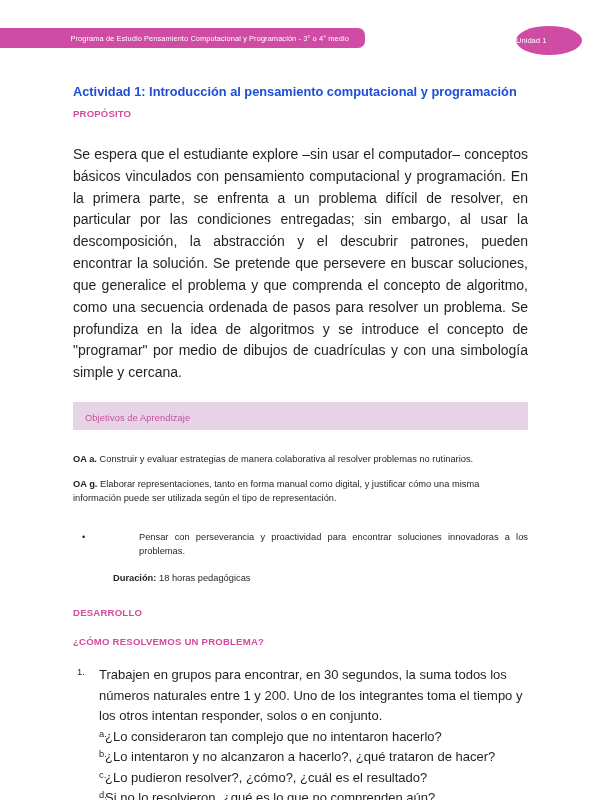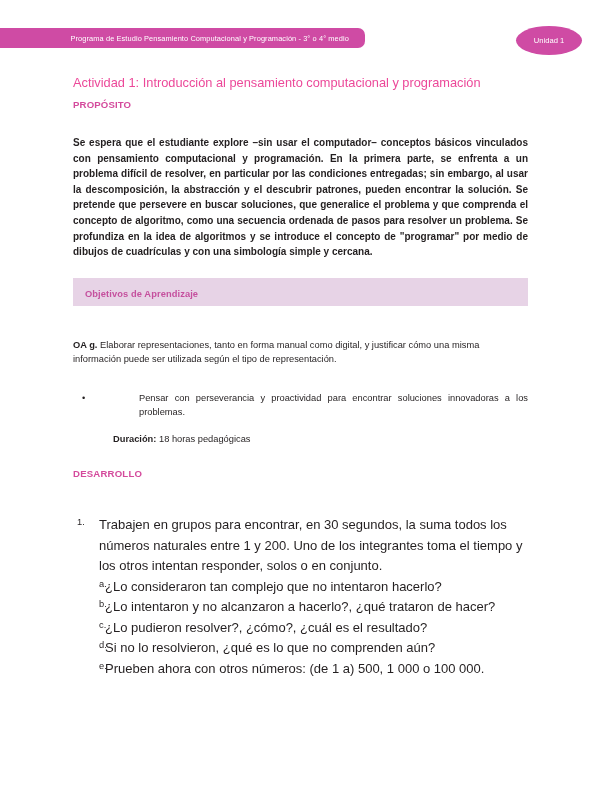--- a/index.html
+++ b/index.html
@@ -56,72 +56,70 @@
   .unit-badge {
     position: absolute;
     right: 18px;
     top: -2px;
     width: 66px;
     height: 29px;
     background: #cf4ba4;
     border-radius: 50%;
     display: flex;
     align-items: center;
-    justify-content: center;
   }
   .unit-badge-text {
     color: #ffffff;
     font-size: 7.6px;
     white-space: nowrap;
   }
 
   
   .content {
     position: absolute;
     left: 73px;
     top: 68px;
     width: 455px;
   }
 
   .activity-title {
-    color: #ec4899;
+    color: #1d4ed8;
     font-size: 12.8px;
-    font-weight: normal;
+    font-weight: bold;
     line-height: 1.25;
-    margin: 7px 0 8px 0;
+    margin: 16px 0 8px 0;
   }
 
   .section-label {
     color: #d44a9c;
     font-size: 9.6px;
     font-weight: bold;
     letter-spacing: 0.15px;
     margin: 0 0 25px 0;
   }
 
   .body-par {
-    font-size: 10px;
+    font-size: 14px;
     line-height: 1.56;
     text-align: justify;
     margin: 0;
     color: #231f20;
-    font-weight: bold;
   }
 
   .band {
     background: #e7d3e6;
     width: 455px;
     box-sizing: border-box;
     padding: 5px 12px 5px 12px;
     margin: 0;
   }
   .band-text {
     color: #c5509e;
     font-size: 9.3px;
-    font-weight: bold;
+    font-weight: normal;
     letter-spacing: 0.1px;
     text-align: center;
   }
 
   .oa-par {
     font-size: 9.3px;
     line-height: 1.56;
     margin: 0;
     color: #231f20;
     text-align: left;
@@ -260,20 +258,23 @@
 
     <div class="band">
       <span class="band-text">Objetivos de Aprendizaje</span>
     </div>
 
     <div class="spacer-12"></div>
 
 
     <div class="spacer-10"></div>
 
+    <p class="oa-par">
+      <b>OA a.</b><span> Construir y evaluar estrategias de manera colaborativa al resolver problemas no rutinarios.</span>
+    </p>
 
     <div class="spacer-10"></div>
 
     <p class="oa-par">
       <b>OA g.</b><span> Elaborar representaciones, tanto en forma manual como digital, y justificar cómo una misma información puede ser utilizada según el tipo de representación.</span>
     </p>
 
     <div class="spacer-12"></div>
 
 
@@ -289,20 +290,21 @@
     <p class="duration">
       <b>Duración:</b><span> 18 horas pedagógicas</span>
     </p>
 
     <div class="spacer-22"></div>
 
     <div class="dev-heading">DESARROLLO</div>
 
     <div class="spacer-18"></div>
 
+    <div class="dev-heading">¿CÓMO RESOLVEMOS UN PROBLEMA?</div>
 
     <div class="spacer-18"></div>
 
     <div class="num-row">
       <div class="num-marker">1.</div>
       <div class="num-text">Trabajen en grupos para encontrar, en 30 segundos, la suma todos los números naturales entre 1 y 200. Uno de los integrantes toma el tiempo y los otros intentan responder, solos o en conjunto.</div>
     </div>
 
     <div class="sub-row">
       <div class="sub-marker">a.</div>

